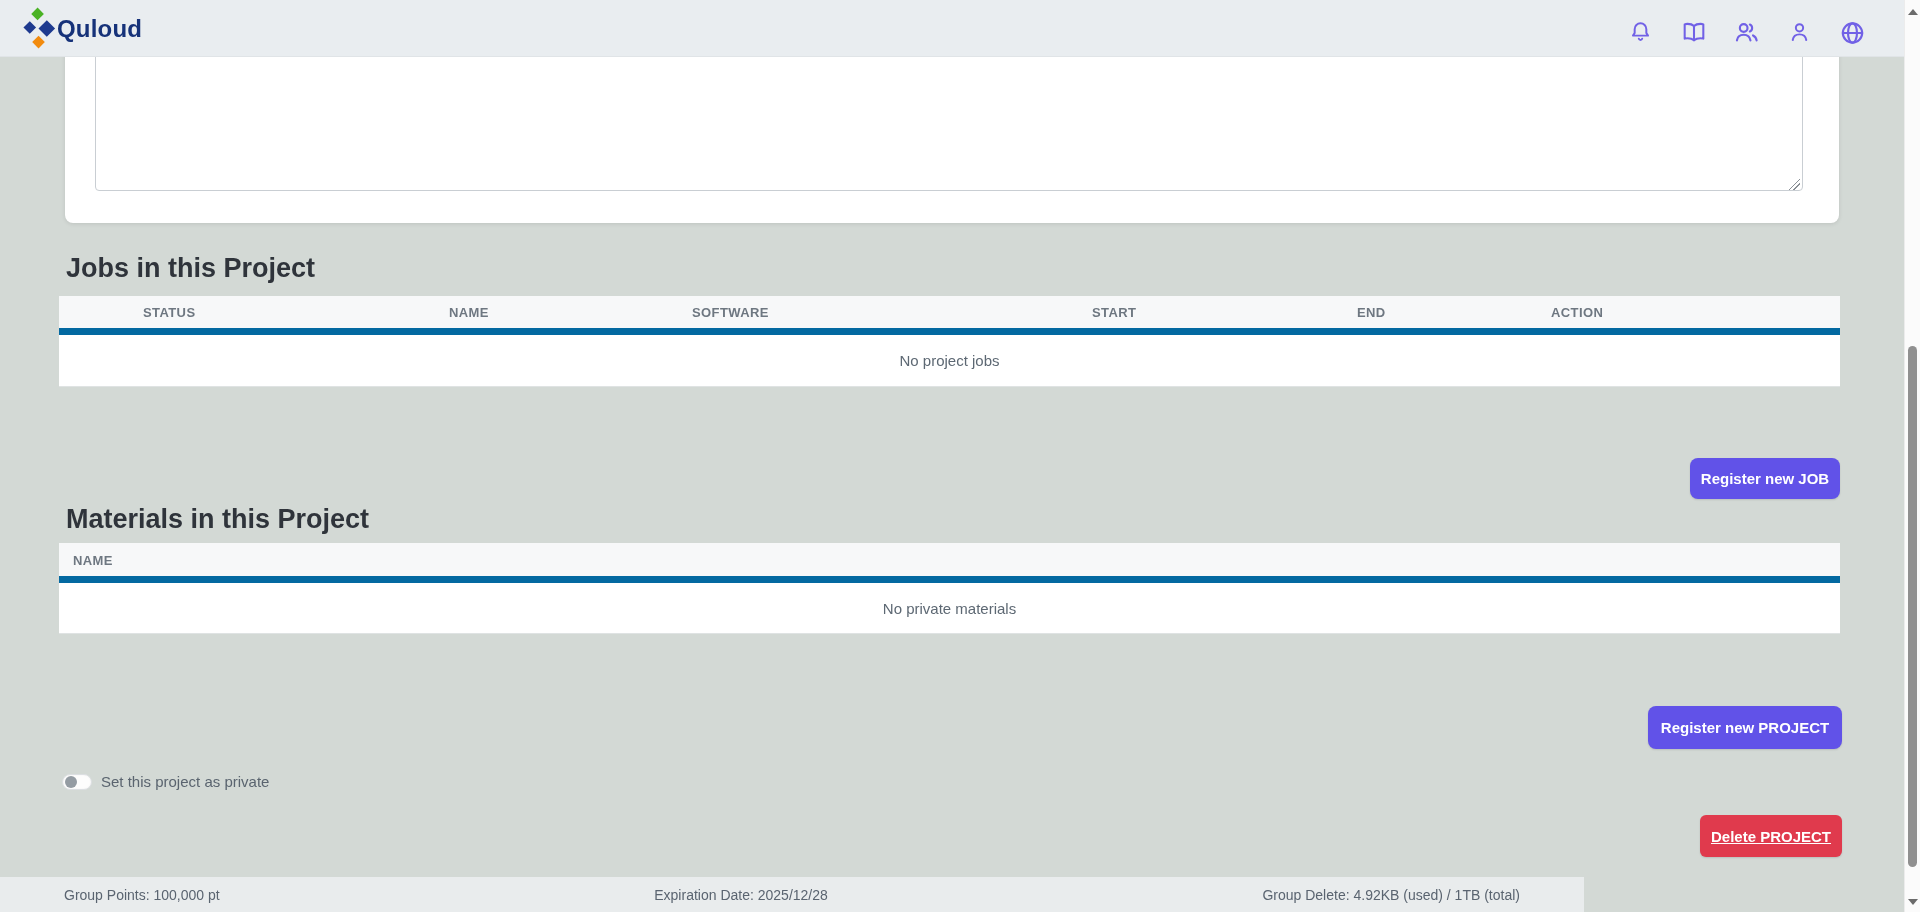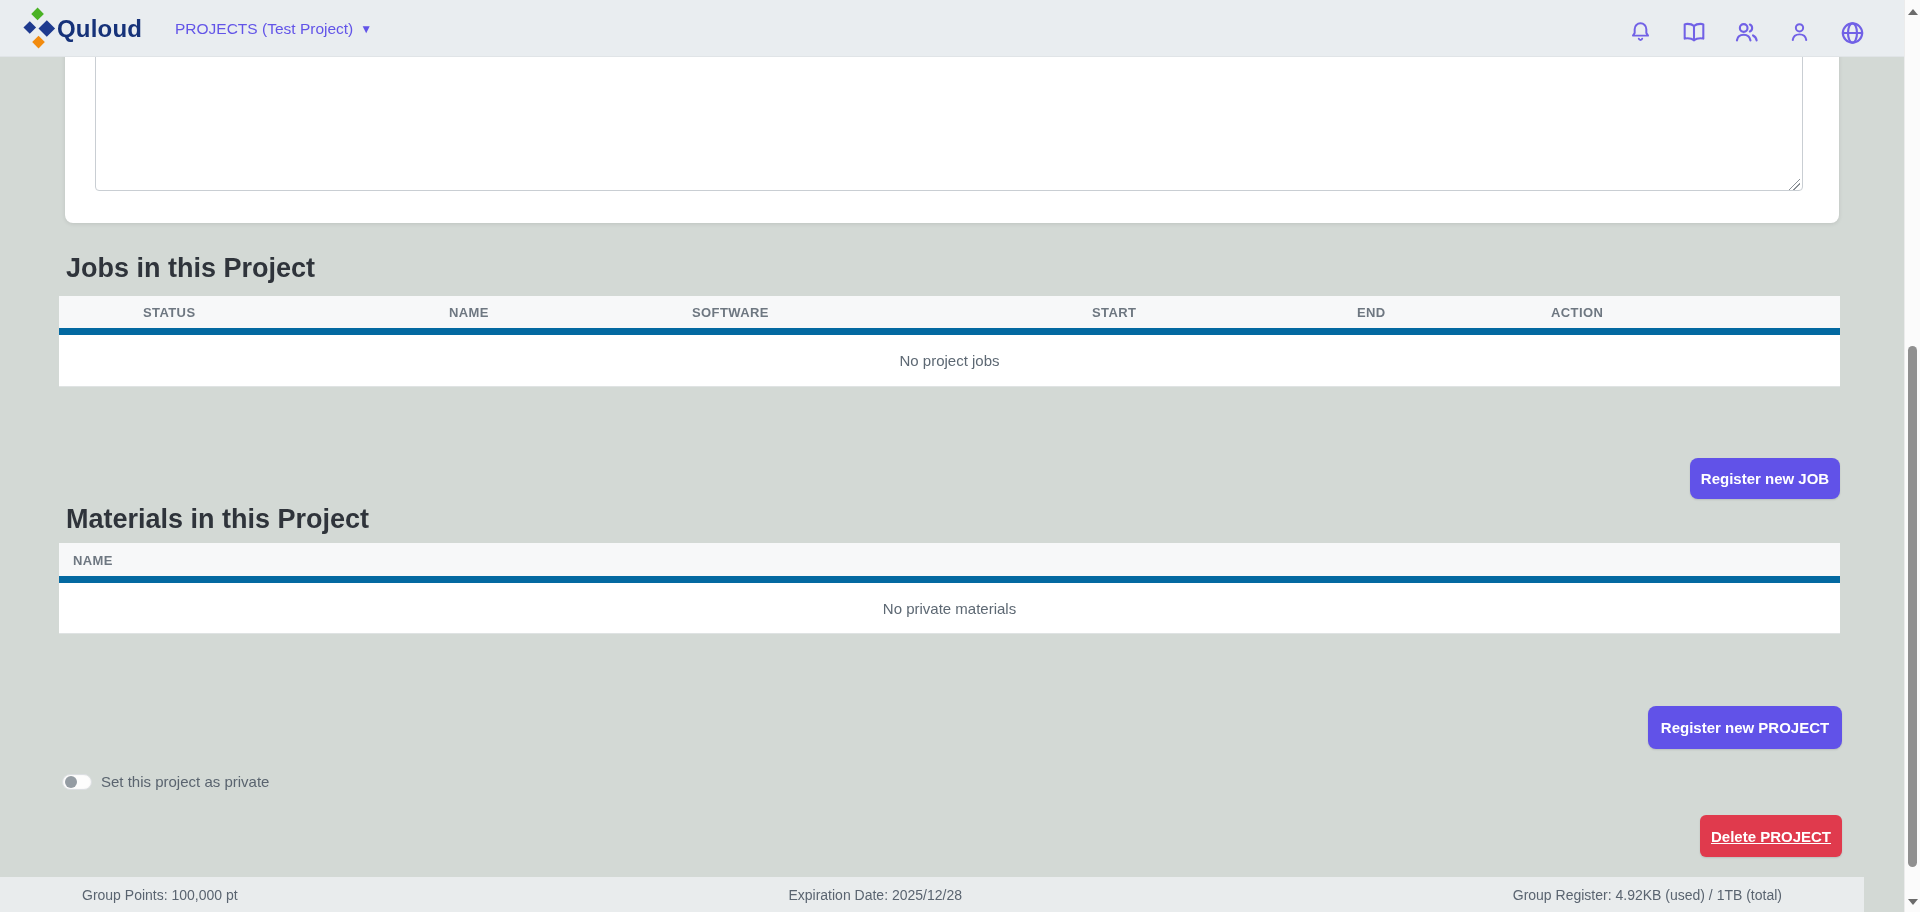--- a/index.html
+++ b/index.html
@@ -62,22 +62,22 @@
   #btn-delete { left:1700px; top:758px; width:142px; height:42px; background:#e03a4d; border-radius:6px;text-decoration:underline; }
 
   .toggle-row { position:absolute; left:62px; top:700px; display:flex; align-items:center;margin-top:16px; }
   .toggle { position:relative; width:30px; height:16px; background:#fdfdfd; border:1px solid #dcdfe2;
     border-radius:9px; cursor:pointer; box-shadow:inset 0 0 2px rgba(0,0,0,.06); }
   .toggle .knob { position:absolute; left:2px; top:1px; width:12px; height:12px; border-radius:50%;
     background:#949ca3; }
   .toggle-label { margin-left:9px; font-size:15px; color:#5a646f; }
 
   
-  .footer { position:absolute; bottom:0; left:0; width:1864px; height:35px; background:#e9eced;
-    display:flex; align-items:center; justify-content:space-between; padding:0 82px;
+  .footer { position:absolute; bottom:0; left:0; width:1584px; height:35px; background:#e9eced;
+    display:flex; align-items:center; justify-content:space-between; padding:0 64px;
     font-size:14px; color:#5a6470; z-index:30; }
 
   
   .scrollbar { position:absolute; top:0; right:0; width:16px; height:912px; background:#fbfbfb;
     border-left:1px solid #ececec; z-index:40; }
   .sb-arrow-up { position:absolute; top:9px; left:3px; width:0; height:0; cursor:pointer;
     border-left:5px solid transparent; border-right:5px solid transparent; border-bottom:6px solid #6b6b6b; }
   .sb-arrow-down { position:absolute; bottom:7px; left:3px; width:0; height:0; cursor:pointer;
     border-left:5px solid transparent; border-right:5px solid transparent; border-top:6px solid #6b6b6b; }
   .sb-thumb { position:absolute; left:3px; top:346px; width:9px; height:521px;
@@ -88,24 +88,20 @@
 
 <header class="navbar">
   <div class="brand">
     <svg width="35" height="43" viewBox="0 0 36 44">
       <polygon points="16,0.5 22.5,7 16,13.5 9.5,7" fill="#4ab224"></polygon>
       <polygon points="8,14.5 14.5,21 8,27.5 1.5,21" fill="#1e3a8f"></polygon>
       <polygon points="25.5,13.5 34,22 25.5,30.5 17,22" fill="#1e3a8f"></polygon>
       <polygon points="17,29.5 23.5,36 17,42.5 10.5,36" fill="#f28b0e"></polygon>
     </svg>
     <span class="brand-text">Quloud</span>
-  </div>
-  <div class="nav-link">
-    <span>PROJECTS (Test Project)</span>
-    <span class="caret">▼</span>
   </div>
   <div class="nav-icons">
     <span class="icon">
       <svg width="25" height="25" viewBox="0 0 24 24">
         <path d="M12 3.2a5.6 5.6 0 0 0-5.6 5.6v3.6L4.8 15h14.4l-1.6-2.6V8.8A5.6 5.6 0 0 0 12 3.2z"></path>
         <path d="M10.4 18a1.7 1.7 0 0 0 3.2 0"></path>
       </svg>
     </span>
     <span class="icon">
       <svg width="26" height="26" viewBox="0 0 24 24">
@@ -178,20 +174,20 @@
     <span class="toggle-label">Set this project as private</span>
   </div>
 
   <button class="btn" id="btn-delete">Delete PROJECT</button>
 
 </main>
 
 <footer class="footer">
   <span>Group Points: 100,000 pt</span>
   <span>Expiration Date: 2025/12/28</span>
-  <span>Group Register: 4.92KB (used) / 1TB (total)</span>
+  <span>Group Delete: 4.92KB (used) / 1TB (total)</span>
 </footer>
 
 <div class="scrollbar">
   <div class="sb-arrow-up"></div>
   <div class="sb-thumb"></div>
   <div class="sb-arrow-down"></div>
 </div>
 
 </body></html>

